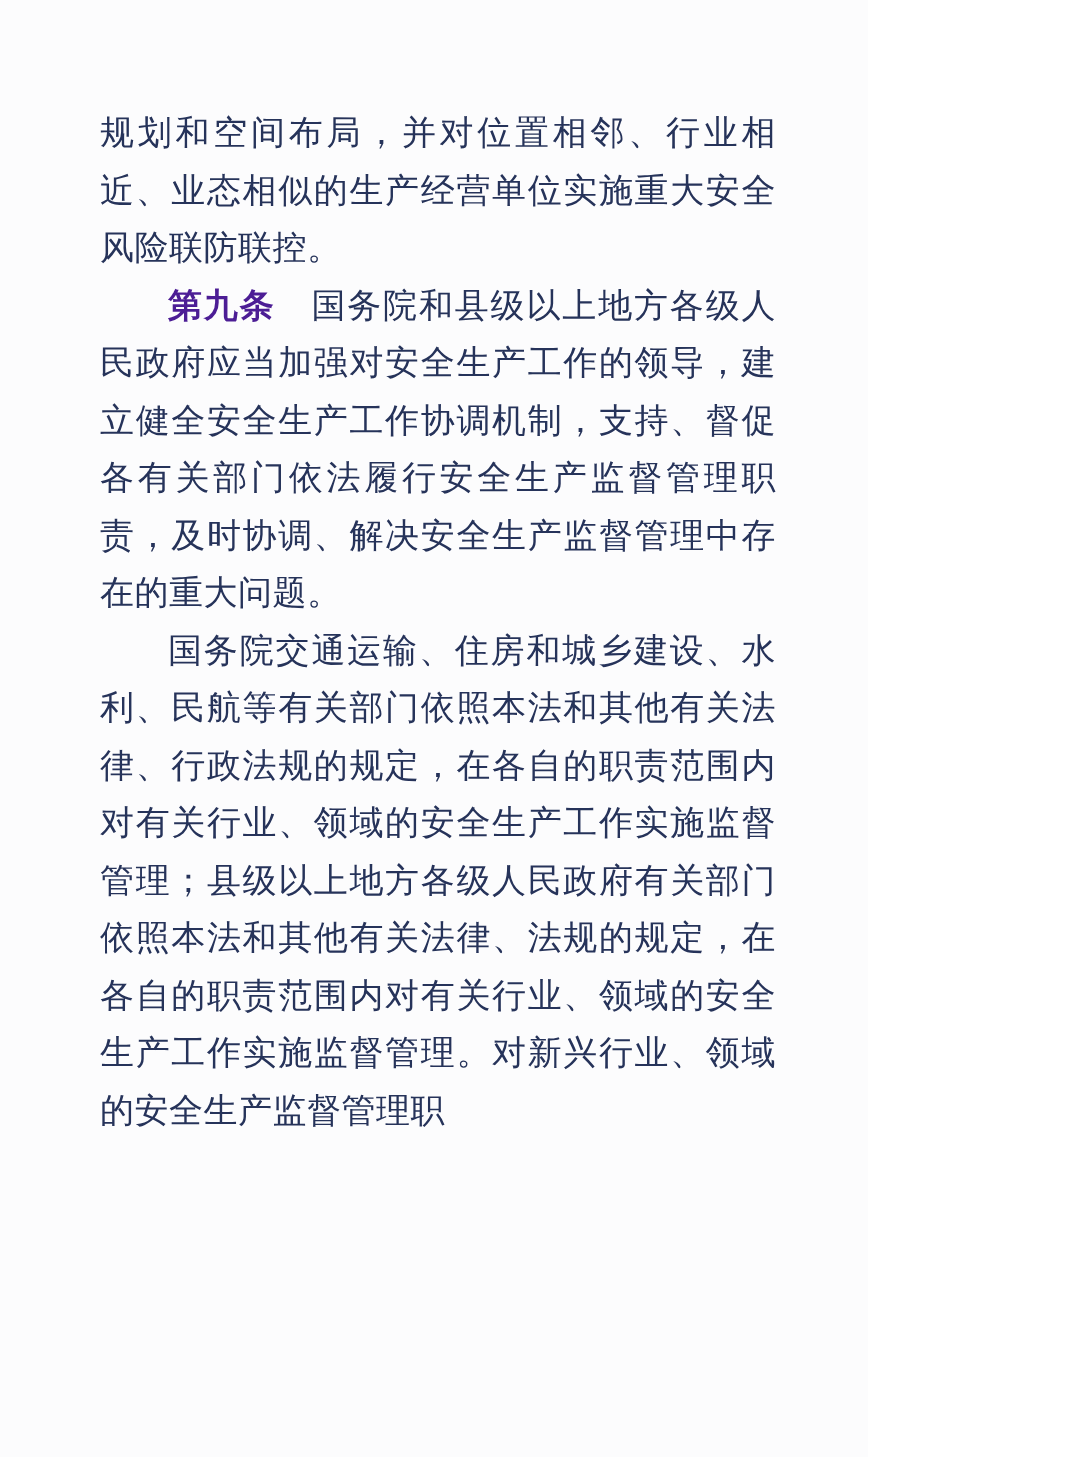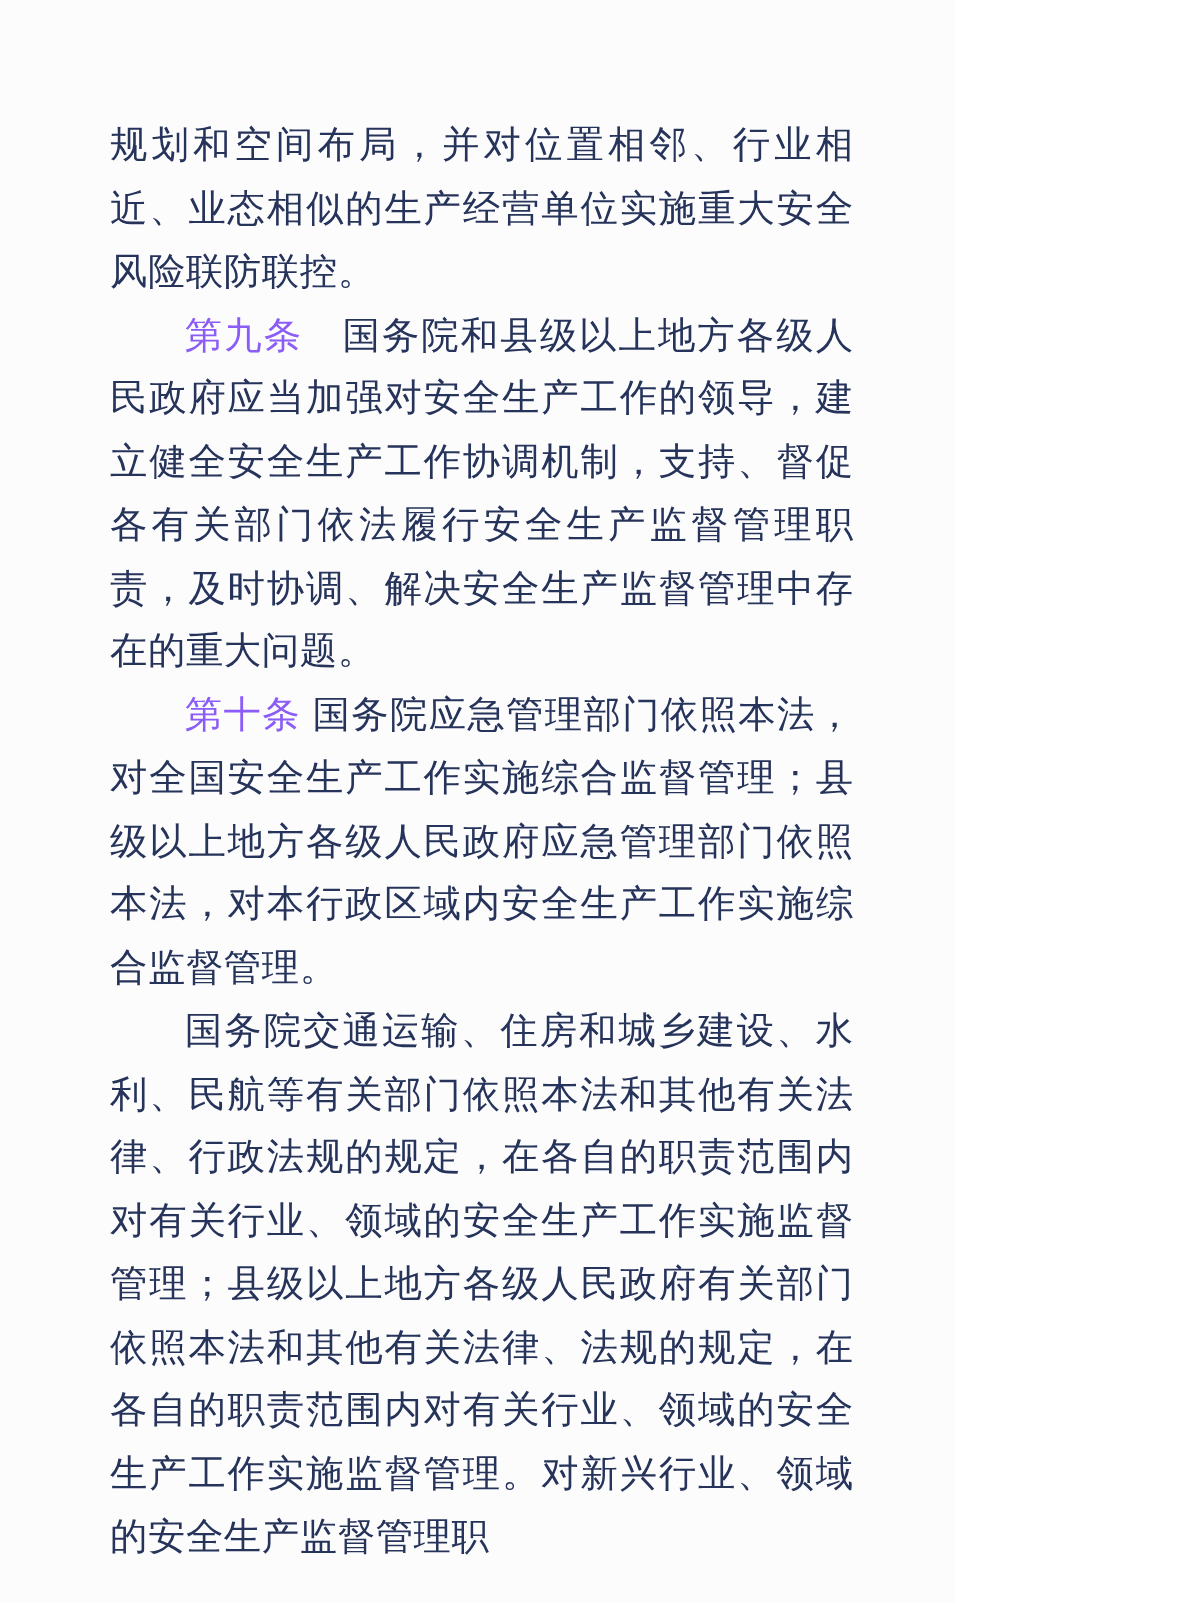--- a/index.html
+++ b/index.html
@@ -27,37 +27,36 @@
   p.para {
     margin: 0;
     padding: 0;
     text-indent: 68px;
   }
   p.para.no-indent {
     text-indent: 0;
   }
   .article-label {
     font-family: "Liberation Sans", "DejaVu Sans", sans-serif;
-    font-weight: normal;
-    color: #8b5cf6;
+    font-weight: bold;
+    color: #4c1d95;
     white-space: pre-wrap;
   }
   .para-text {
     white-space: pre-wrap;
   }
 </style>
 </head>
 <body>
 
 <div class="page">
   <div class="doc-body">
 
     <p class="para no-indent"><span class="article-label"></span><span class="para-text">规划和空间布局，并对位置相邻、行业相近、业态相似的生产经营单位实施重大安全风险联防联控。</span></p>
 
     <p class="para"><span class="article-label">第九条　</span><span class="para-text">国务院和县级以上地方各级人民政府应当加强对安全生产工作的领导，建立健全安全生产工作协调机制，支持、督促各有关部门依法履行安全生产监督管理职责，及时协调、解决安全生产监督管理中存在的重大问题。</span></p>
 
 
-    <p class="para"><span class="article-label">第十条 </span><span class="para-text">国务院应急管理部门依照本法，对全国安全生产工作实施综合监督管理；县级以上地方各级人民政府应急管理部门依照本法，对本行政区域内安全生产工作实施综合监督管理。</span></p>
 
     <p class="para"><span class="article-label"></span><span class="para-text">国务院交通运输、住房和城乡建设、水利、民航等有关部门依照本法和其他有关法律、行政法规的规定，在各自的职责范围内对有关行业、领域的安全生产工作实施监督管理；县级以上地方各级人民政府有关部门依照本法和其他有关法律、法规的规定，在各自的职责范围内对有关行业、领域的安全生产工作实施监督管理。对新兴行业、领域的安全生产监督管理职</span></p>
 
   </div>
 </div>
 
 </body></html>

